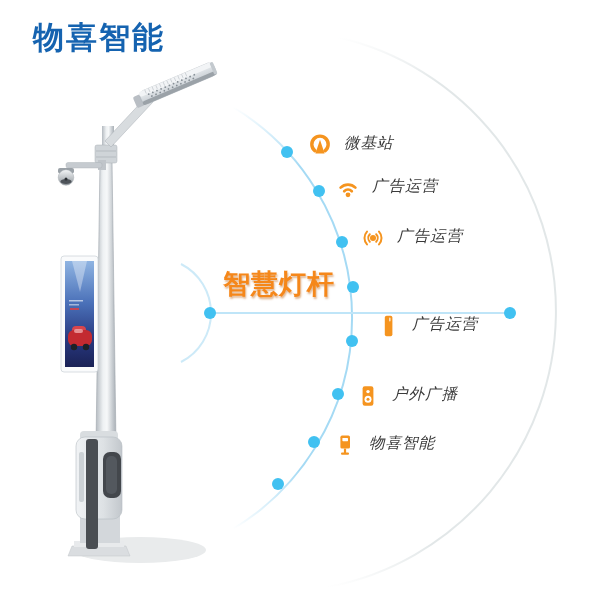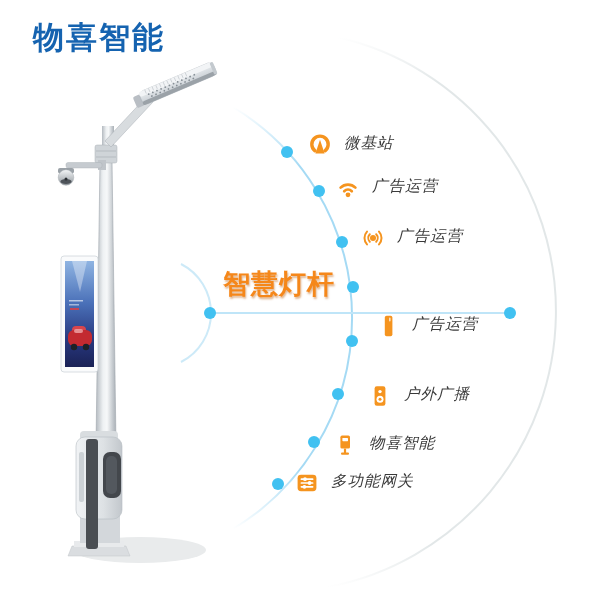--- a/index.html
+++ b/index.html
@@ -221,48 +221,34 @@
 
 
   <div class="feature-row abs" style="left:376px;top:314px">
     <svg class="ic" viewBox="0 0 24 24">
       <rect class="oi" x="8.8" y="1.8" width="7.6" height="20.4" rx="1.8"></rect>
       <rect x="13" y="3.6" width="1.6" height="4" rx="0.8" fill="#ffffff" opacity="0.7"></rect>
     </svg>
     <span class="lbl">广告运营</span>
   </div>
 
-  <div class="feature-row abs" style="left:368px;top:384px">
+  <div class="feature-row abs" style="left:356px;top:384px">
     <svg class="ic" viewBox="0 0 24 24">
       <rect class="oi" x="6.6" y="2.2" width="10.8" height="19.6" rx="2.2"></rect>
       <circle cx="12" cy="7.6" r="1.7" fill="#ffffff"></circle>
       <circle cx="12" cy="15.2" r="3.5" fill="#ffffff"></circle>
       <circle class="oi" cx="12" cy="15.2" r="1.5"></circle>
     </svg>
     <span class="lbl">户外广播</span>
   </div>
 
   <div class="feature-row abs" style="left:333px;top:433px">
     <svg class="ic" viewBox="0 0 24 24">
       <rect class="oi" x="7.4" y="2.6" width="9.6" height="13" rx="1.6"></rect>
       <rect x="9.4" y="5" width="5.6" height="3.2" rx="0.6" fill="#ffffff"></rect>
       <rect class="oi" x="10.9" y="15.6" width="2.2" height="4.4"></rect>
       <rect class="oi" x="8" y="19.6" width="8" height="2.2" rx="1"></rect>
     </svg>
     <span class="lbl">物喜智能</span>
   </div>
 
-  <div class="feature-row abs" style="left:295px;top:471px">
-    <svg class="ic" viewBox="0 0 24 24">
-      <rect class="oi" x="2.6" y="3.8" width="18.8" height="16.4" rx="3.4"></rect>
-      <g stroke="#ffffff" stroke-width="1.7" stroke-linecap="round">
-        <line x1="6.4" y1="8.2" x2="17.6" y2="8.2"></line>
-        <line x1="6.4" y1="12" x2="17.6" y2="12"></line>
-        <line x1="6.4" y1="15.8" x2="17.6" y2="15.8"></line>
-      </g>
-      <circle cx="10" cy="8.2" r="1.9" fill="#ffffff"></circle>
-      <circle cx="14.6" cy="12" r="1.9" fill="#ffffff"></circle>
-      <circle cx="9.4" cy="15.8" r="1.9" fill="#ffffff"></circle>
-    </svg>
-    <span class="lbl">多功能网关</span>
-  </div>
 
 </div>
 
 </body></html>

